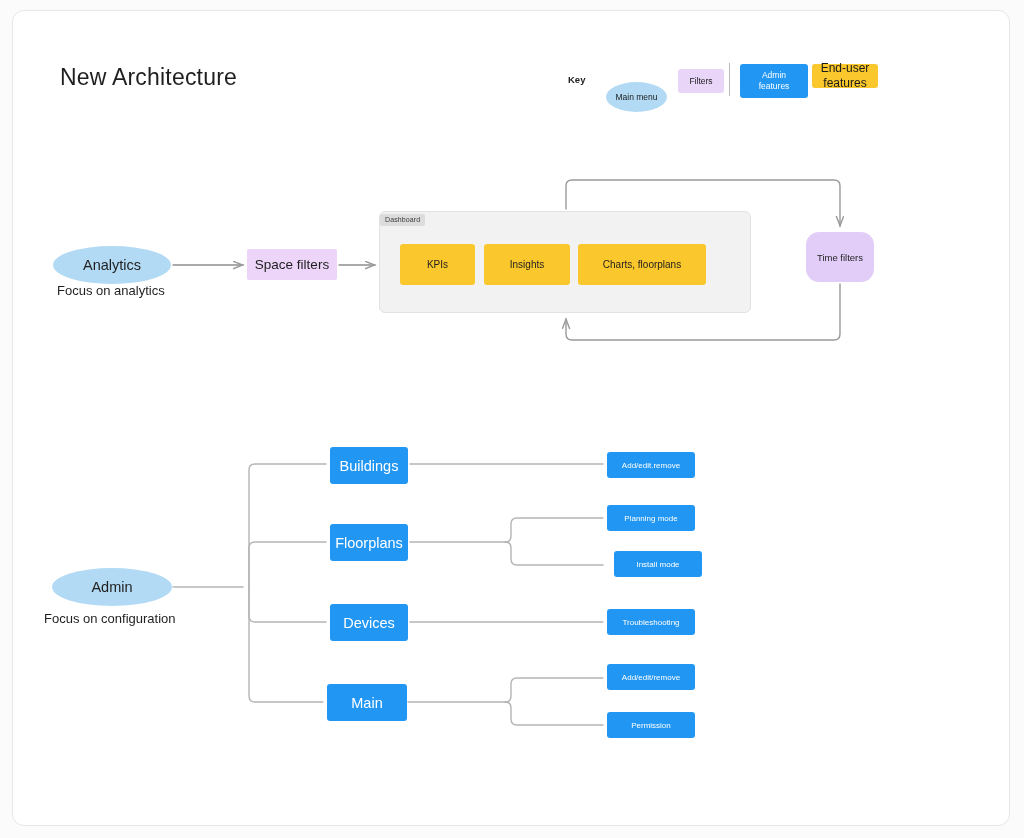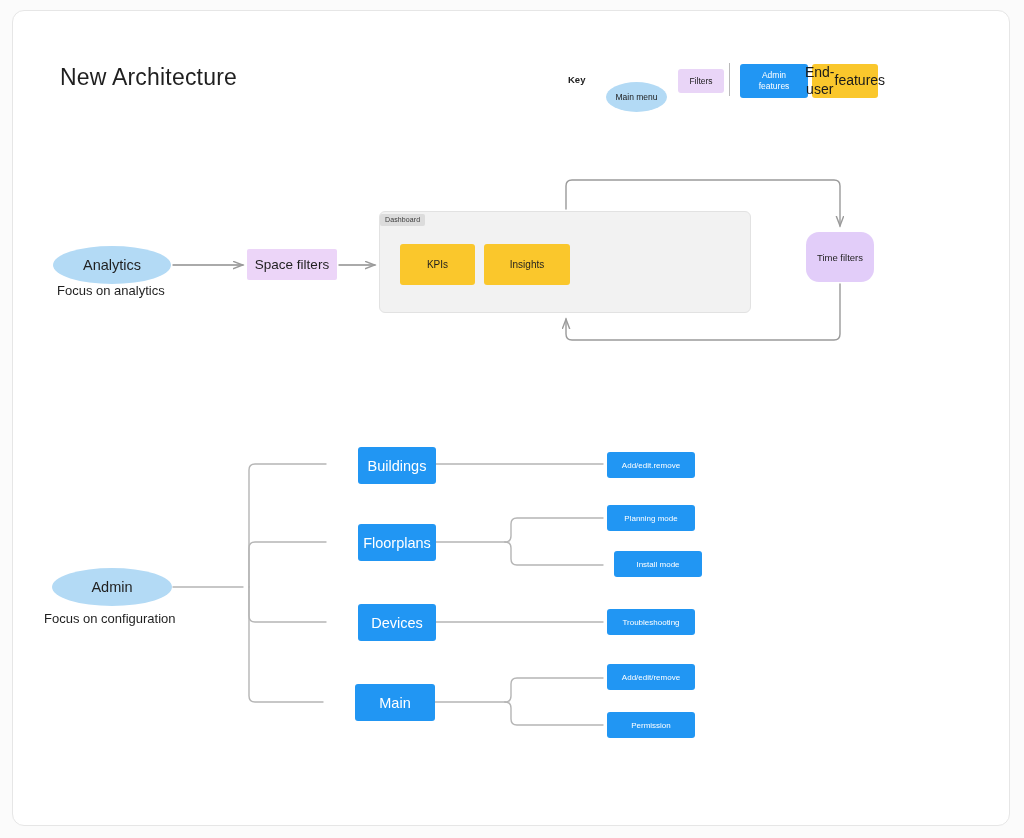--- a/index.html
+++ b/index.html
@@ -84,27 +84,27 @@
   .legend-admin {
     left: 740px; top: 64px; width: 68px; height: 34px;
     background: #2196f3;
     border-radius: 3px;
     font-size: 8.5px;
     color: #ffffff;
     line-height: 1.25;
     flex-direction: column;
   }
   .legend-enduser {
-    left: 812px; top: 64px; width: 66px; height: 34px;
+    left: 812px; top: 64px; width: 66px; height: 24px;
     background: #fac72c;
     border-radius: 3px;
-    font-size: 14px;
+    font-size: 12px;
     color: #1a1a1a;
     line-height: 1.25;
-    flex-direction: row;
+    flex-direction: column;
   }
 
   
   .ellipse-analytics {
     left: 53px; top: 246px; width: 118px; height: 38px;
     background: #b3daf5;
     border-radius: 50%;
     font-size: 14.5px;
     color: #1f1f1f;
   }
@@ -177,21 +177,20 @@
     font-size: 13px;
     color: #1f1f1f;
     white-space: nowrap;
   }
   .branch {
     background: #2196f3;
     color: #ffffff;
     border-radius: 3px;
     font-size: 14.5px;
     height: 37px;
-    margin-left: 28px;
   }
   .branch-buildings  { left: 330px; top: 447px; width: 78px; }
   .branch-floorplans { left: 330px; top: 524px; width: 78px; }
   .branch-devices    { left: 330px; top: 604px; width: 78px; }
   .branch-users      { left: 327px; top: 684px; width: 80px; }
 
   .leaf {
     background: #2196f3;
     color: #ffffff;
     border-radius: 3px;
@@ -285,20 +284,23 @@
 
   <div class="dashboard-group"></div>
   <div class="dashboard-tag">Dashboard</div>
 
   <div class="node kpi-box kpi-1">
     <span>KPIs</span>
   </div>
   <div class="node kpi-box kpi-2">
     <span>Insights</span>
   </div>
+  <div class="node kpi-box kpi-3">
+    <span>Charts, floorplans</span>
+  </div>
 
   <div class="node time-filters">
     <span>Time filters</span>
   </div>
 
   <div class="node ellipse-admin">
     <span>Admin</span>
   </div>
   <div class="caption-admin">Focus on configuration</div>
 

